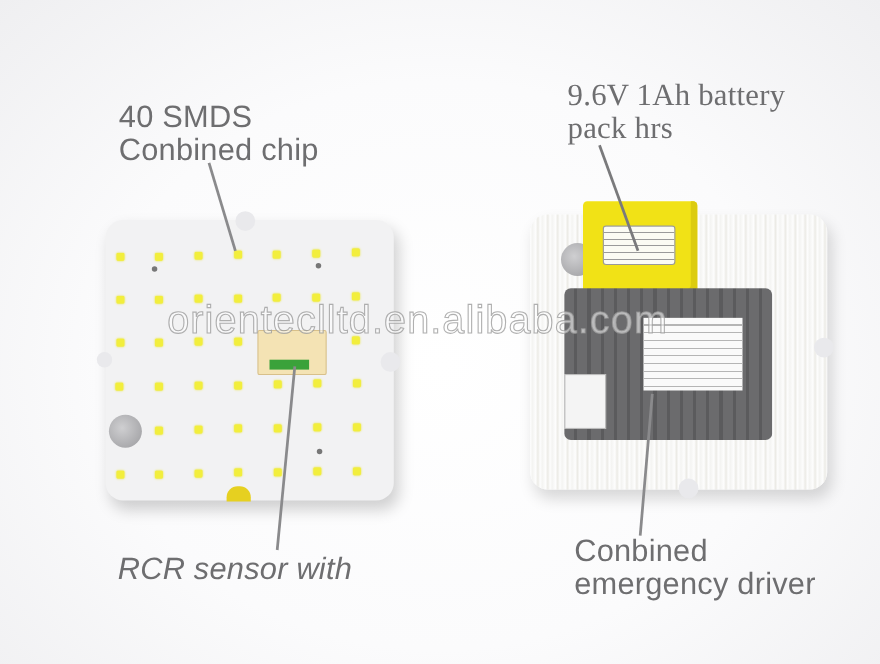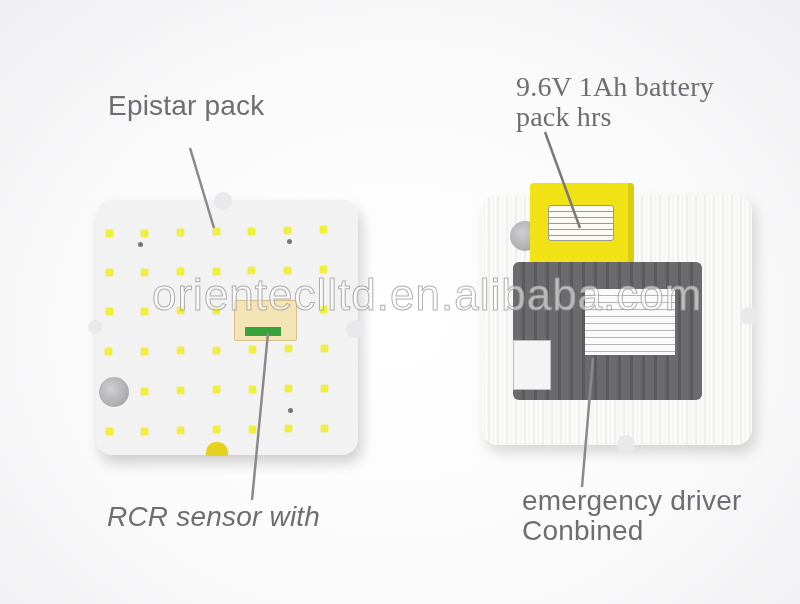--- a/index.html
+++ b/index.html
@@ -22,21 +22,21 @@
   .big-hole{position:absolute;left:99px;top:377px;width:30px;height:30px;border-radius:50%;background:radial-gradient(circle at 40% 40%,#cfcfd1,#9b9b9e);}
   .yellow-tab{position:absolute;left:206px;top:442px;width:22px;height:14px;background:#e6d020;border-radius:10px 10px 0 0;}
   .battery{position:absolute;left:530px;top:183px;width:104px;height:84px;background:#f1e216;border-radius:4px;box-shadow:inset -6px -4px 0 #dccc10;}
   .battery-label{position:absolute;left:18px;top:22px;width:64px;height:34px;background:#fbfbf3;border:1px solid #999;border-radius:3px;
     background-image:repeating-linear-gradient(180deg,transparent 0 5px,#9a9a9a 5px 6px);}
   .driver{position:absolute;left:513px;top:262px;width:189px;height:138px;background:#6b6b6d;border-radius:6px;
     background-image:repeating-linear-gradient(90deg,#6b6b6d 0 9px,#5b5b5d 9px 12px);}
   .driver-label{position:absolute;left:72px;top:27px;width:90px;height:66px;background:#fafafa;
     background-image:repeating-linear-gradient(180deg,transparent 0 6px,#b5b5b5 6px 7px);}
   .terminal{position:absolute;left:0;top:78px;width:36px;height:48px;background:#f4f4f4;border:1px solid #bbb;}
-  .watermark{position:absolute;left:152px;top:270px;font-size:44px;color:rgba(255,255,255,0.55);
+  .watermark{position:absolute;left:152px;top:270px;font-size:36px;color:rgba(255,255,255,0.55);
     -webkit-text-stroke:1px rgba(150,150,150,0.75);letter-spacing:1px;white-space:nowrap;}
   svg.leaders{position:absolute;left:0;top:0;}
 </style>
 </head>
 <body>
 
 <div class="board left-board">
   <div class="notch" style="left:118px;top:-8px;width:18px;height:18px;"></div>
   <div class="notch" style="left:-8px;top:120px;width:14px;height:14px;"></div>
   <div class="notch" style="left:250px;top:120px;width:18px;height:18px;"></div>
@@ -107,25 +107,26 @@
 <div class="watermark">orienteclltd.en.alibaba.com</div>
 
 <svg class="leaders" width="800" height="604">
   <line x1="190" y1="148" x2="214" y2="228" stroke="#8a8a8c" stroke-width="2.5"></line>
   <line x1="268" y1="333" x2="252" y2="500" stroke="#8a8a8c" stroke-width="2.5"></line>
   <line x1="545" y1="132" x2="580" y2="228" stroke="#7a7a7c" stroke-width="2.5"></line>
   <line x1="593" y1="358" x2="582" y2="487" stroke="#8a8a8c" stroke-width="2.5"></line>
 </svg>
 
 <div class="label" style="left:108px;top:91px;">
-  <div>Epistar pack</div>
+  <div>40 SMDS</div>
+  <div>Conbined chip</div>
 </div>
 <div class="label" style="left:516px;top:72px;font-family:Liberation Serif, serif;">
   <div>9.6V  1Ah battery</div>
   <div>pack  hrs</div>
 </div>
 <div class="label" style="left:107px;top:502px;font-style:italic;">
   <div>RCR sensor with</div>
 </div>
 <div class="label" style="left:522px;top:486px;">
+  <div>Conbined</div>
   <div>emergency driver</div>
-  <div>Conbined</div>
 </div>
 
 </body></html>

